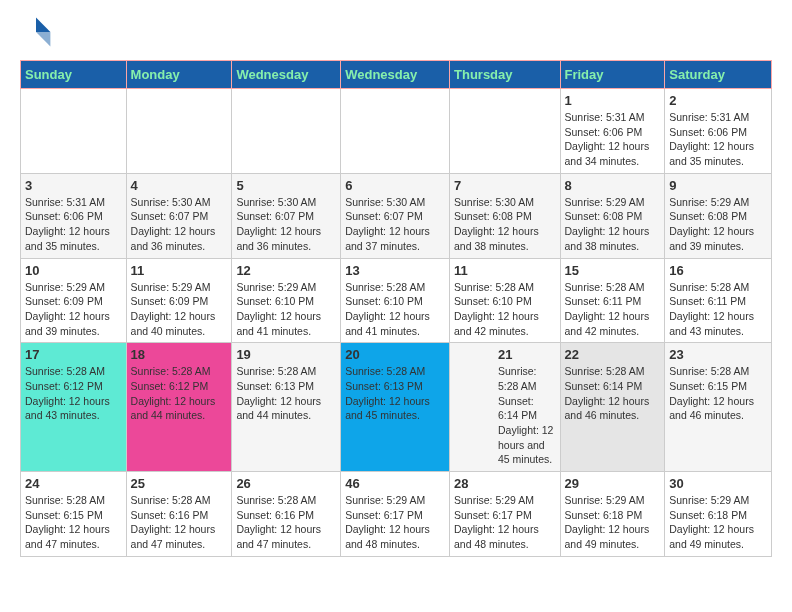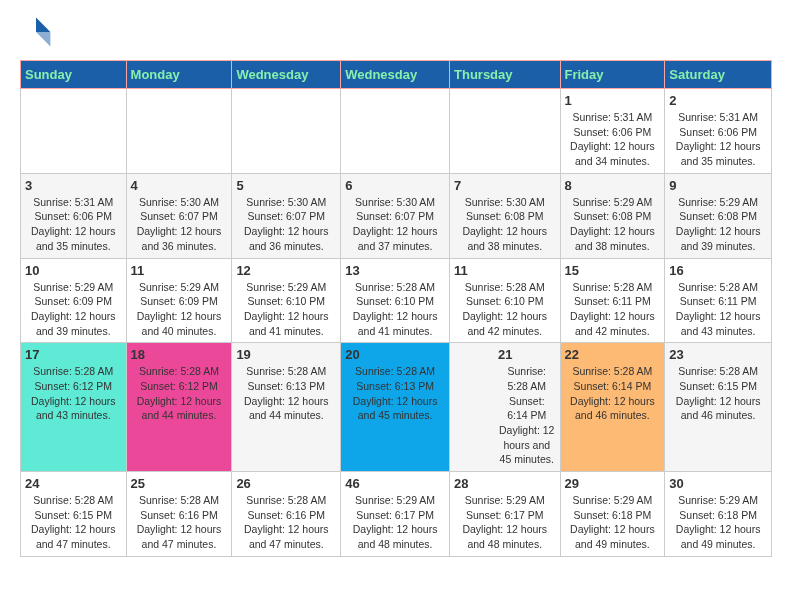--- a/index.html
+++ b/index.html
@@ -12,21 +12,21 @@
     .logo-blue { font-size: 18px; font-weight: bold; color: #1a5fa8; }
     .logo-icon { width: 32px; height: 32px; margin-right: 4px; }
     .title-block { text-align: right; }
     .month-title { font-size: 38px; font-weight: normal; color: #333; }
     .subtitle { font-size: 16px; color: #555; }
     .calendar { width: 100%; border-collapse: collapse; }
     .calendar th { background: #1a5fa8; color: #86efac; font-size: 13px; padding: 6px 4px; text-align: left; border: 1px solid #fca5a5; }
     .calendar td { border: 1px solid #ccc; vertical-align: top; padding: 4px; font-size: 11px; color: #333; width: 113px; min-height: 80px; height: 80px; background: #fff; }
     .calendar tr:nth-child(even) td { background: #f5f5f5; }
     .day-num { font-size: 13px; font-weight: bold; color: #333; display: block; margin-bottom: 2px; }
-    .day-info { font-size: 10.5px; line-height: 1.4; color: #333; text-align: center; }
+    .day-info { font-size: 10.5px; line-height: 1.4; color: #333; }
     .empty { background: #fff !important; }
   </style>
 </head>
 <body>
 
 <div class="container">
   <div class="header-row">
     <div class="logo">
       <svg class="logo-icon" viewBox="0 0 40 40">
         <polygon points="20,2 38,20 20,20" fill="#1a5fa8"></polygon>
@@ -187,21 +187,21 @@
             <div class="day-info">Sunrise: 5:28 AM
 Sunset: 6:13 PM
 Daylight: 12 hours and 45 minutes.</div>
           </td>
           <td style="background: rgb(245, 245, 245); padding-left: 48px;">
             <span class="day-num">21</span>
             <div class="day-info">Sunrise: 5:28 AM
 Sunset: 6:14 PM
 Daylight: 12 hours and 45 minutes.</div>
           </td>
-          <td style="background: #fdba74;">
+          <td style="background: #e5e5e5;">
             <span class="day-num">22</span>
             <div class="day-info">Sunrise: 5:28 AM
 Sunset: 6:14 PM
 Daylight: 12 hours and 46 minutes.</div>
           </td>
           <td style="background: rgb(245, 245, 245); margin-left: 42px;">
             <span class="day-num">23</span>
             <div class="day-info">Sunrise: 5:28 AM
 Sunset: 6:15 PM
 Daylight: 12 hours and 46 minutes.</div>

